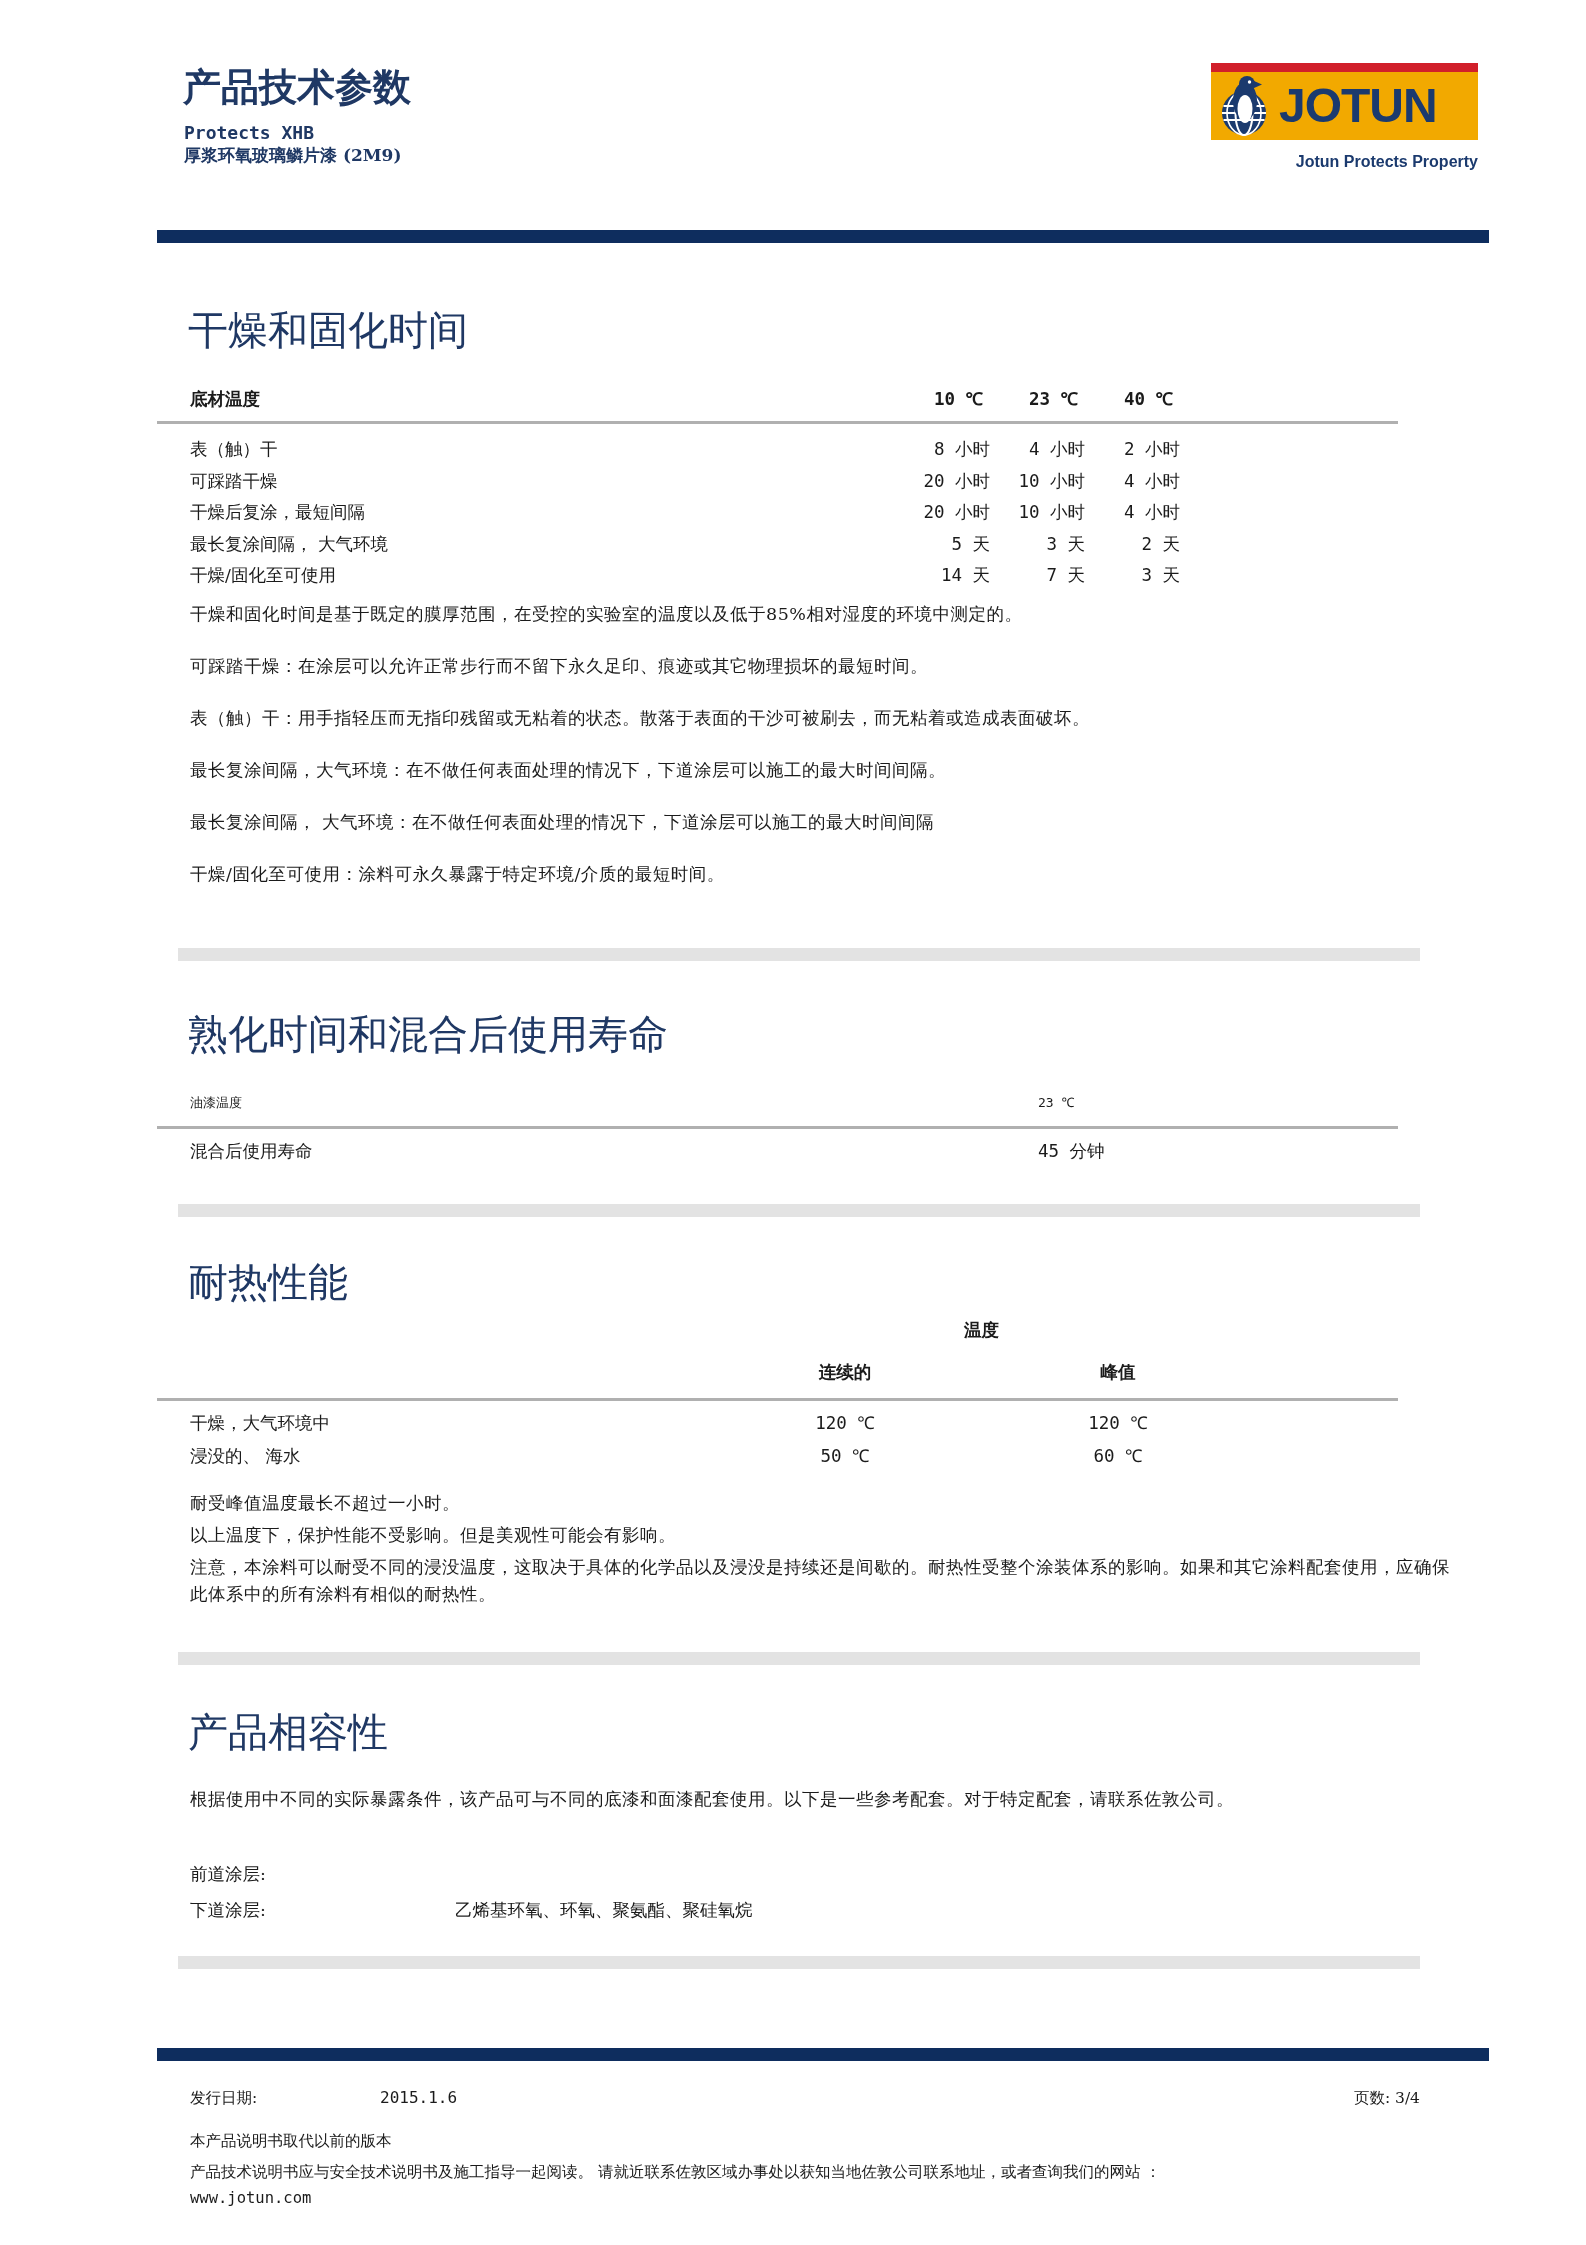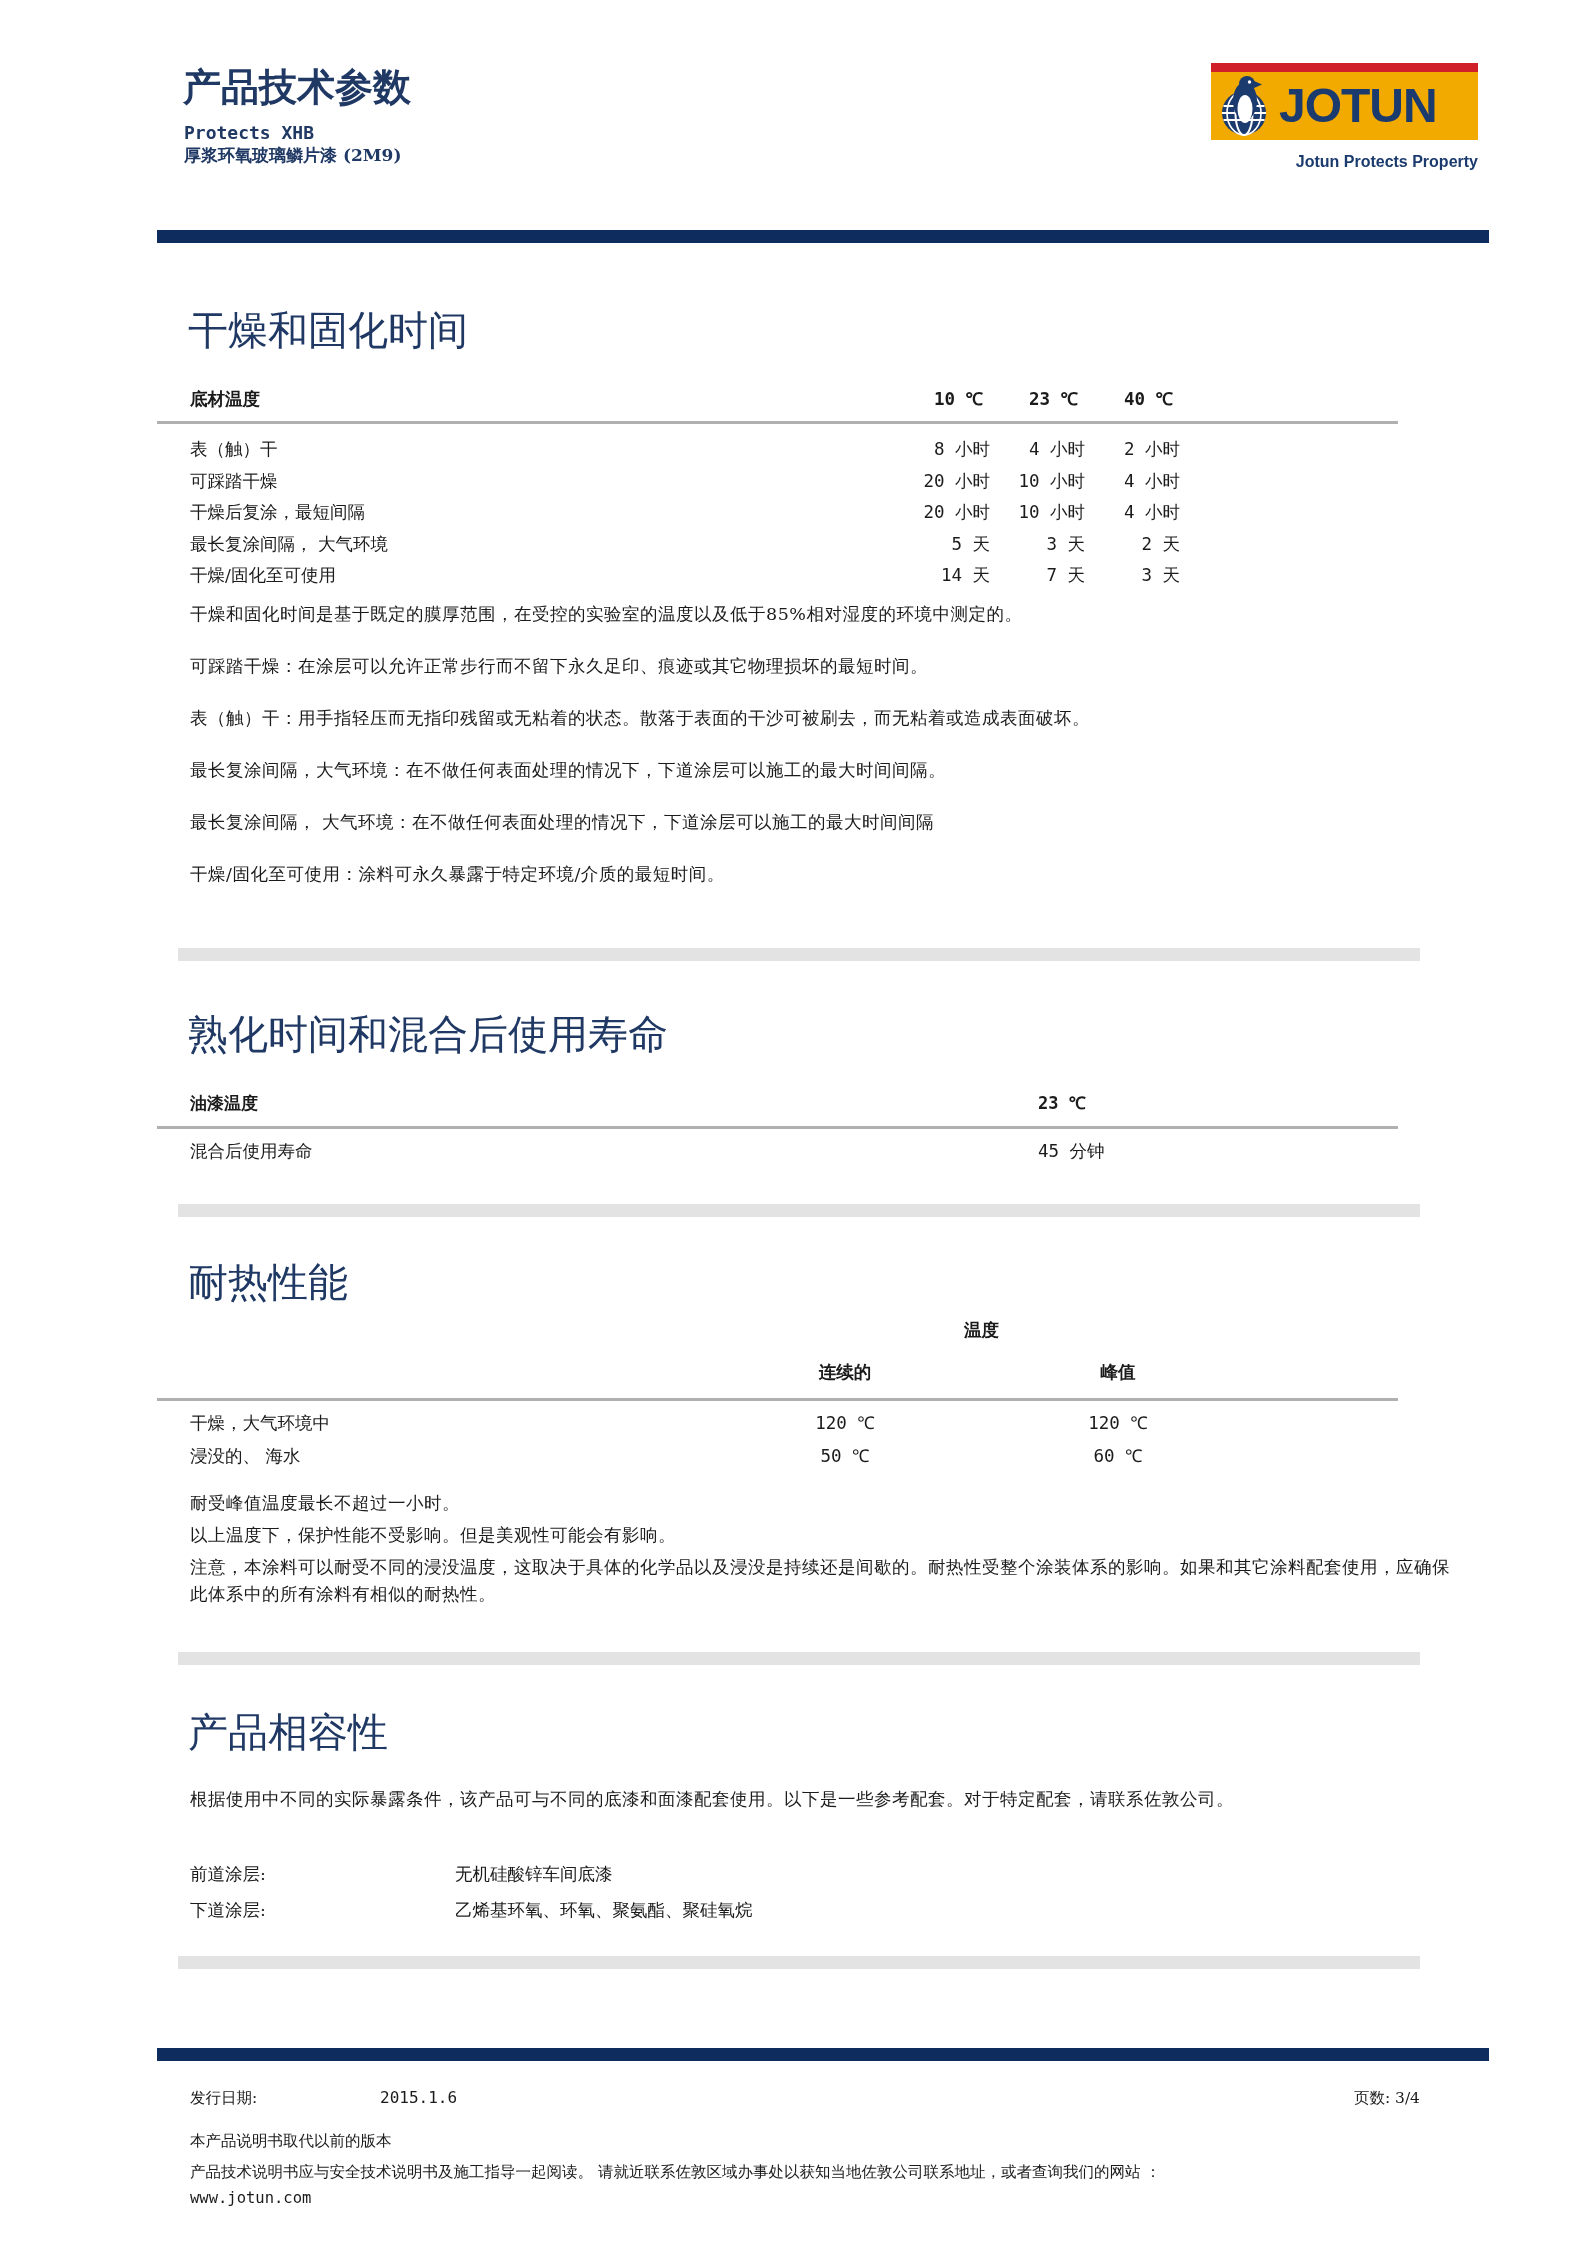--- a/index.html
+++ b/index.html
@@ -43,21 +43,21 @@
 
   #paras1{left:190px;top:606px;width:1266px;font-size:17.5px;letter-spacing:.5px;}
   #paras1 p{margin:0 0 34.5px 0;line-height:17.5px;}
   #div1{top:948px;} #div2{top:1204px;} #div3{top:1652px;} #div4{top:1956px;}
 
   
   #t2-head,#t2-rows{left:157px;width:1241px;}
   #t2-head{top:1090px;} #t2-rows{top:1136px;}
   .t2-grid{display:grid;grid-template-columns:881px 360px;}
   .t2-grid .lbl{padding-left:33px;}
-  #t2-head .t2-grid{line-height:26px;font-size:17px;font-weight:bold;}
+  #t2-head .t2-grid{line-height:26px;font-size:13px;font-weight:normal;}
   #t2-head .val{font-family:"DejaVu Sans Mono",monospace;}
   #t2-rows .t2-grid{line-height:30px;font-size:17.5px;}
   #t2-rows .val{font-family:"DejaVu Sans Mono",monospace;}
   #rule2{top:1126px;}
 
   
   #t3{left:157px;top:1312px;width:1241px;font-size:17.5px;}
   .t3-top{display:grid;grid-template-columns:608px 433px;padding-top:6px;line-height:24px;}
   .t3-top .grp{text-align:center;font-weight:bold;}
   .t3-grid{display:grid;grid-template-columns:608px 160px 113px 160px;}
@@ -217,21 +217,20 @@
       <p>以上温度下，保护性能不受影响。但是美观性可能会有影响。</p>
       <p>注意，本涂料可以耐受不同的浸没温度，这取决于具体的化学品以及浸没是持续还是间歇的。耐热性受整个涂装体系的影响。如果和其它涂料配套使用，应确保此体系中的所有涂料有相似的耐热性。</p>
     </div>
   <div class="abs divider" id="div3"></div>
 
   <div class="abs sec-title" id="s4-title">产品相容性</div>
   <p class="abs" id="compat-intro">根据使用中不同的实际暴露条件，该产品可与不同的底漆和面漆配套使用。以下是一些参考配套。对于特定配套，请联系佐敦公司。</p>
   <div class="abs" id="compat-rows">
       <div class="c-grid">
         <div class="">前道涂层:</div>
-        <div class="">无机硅酸锌车间底漆</div>
       </div>
       <div class="c-grid">
         <div class="">下道涂层:</div>
         <div class="">乙烯基环氧、环氧、聚氨酯、聚硅氧烷</div>
       </div>
     </div>
   <div class="abs divider" id="div4"></div>
 
   <div class="abs navybar bar-bottom"></div>
   <div class="abs ft" id="ft-date-label">发行日期:</div>

